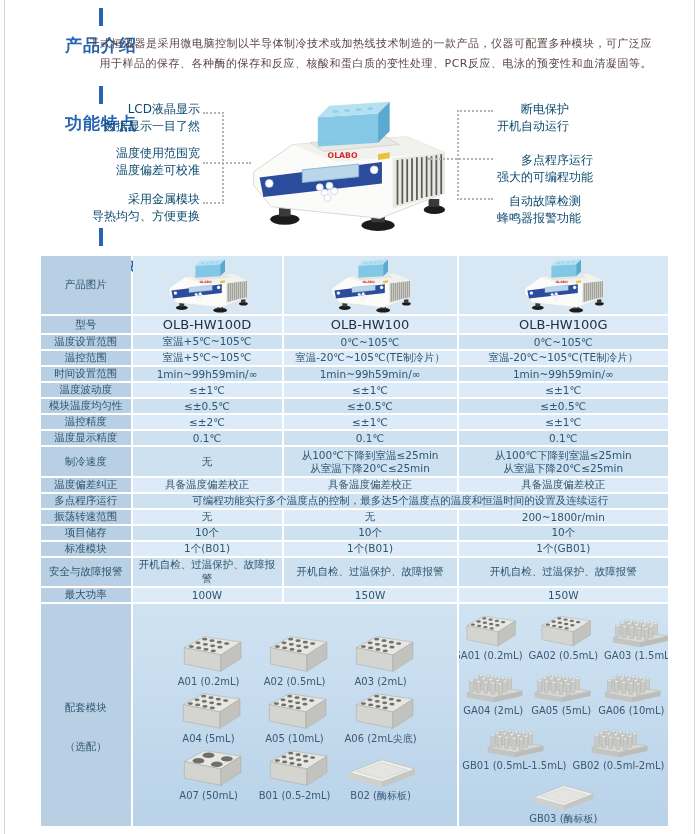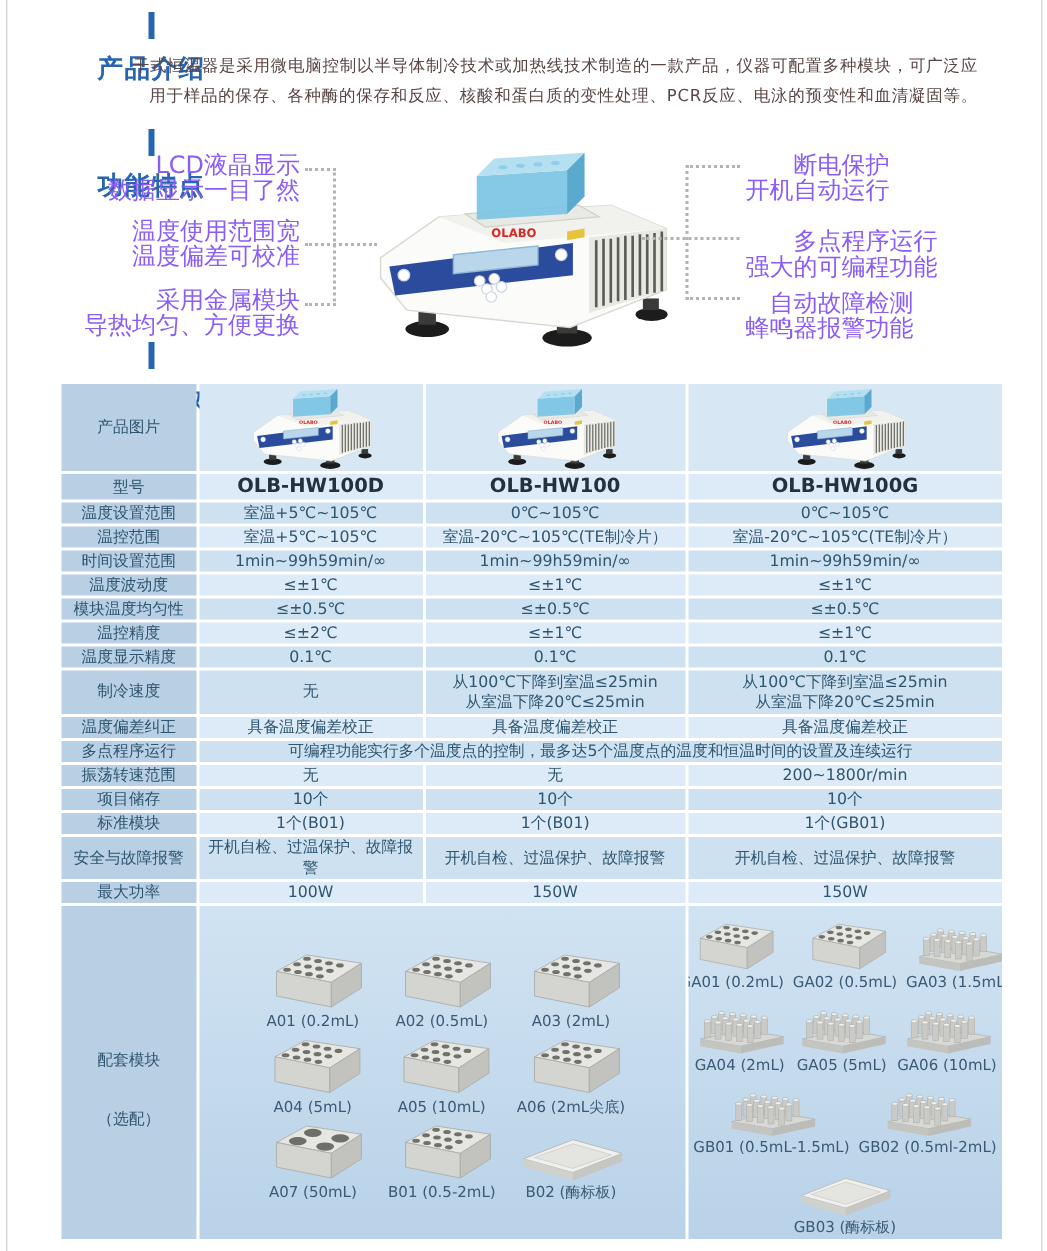--- a/index.html
+++ b/index.html
@@ -12,39 +12,39 @@
   .sec-head{position:absolute;display:flex;align-items:center;gap:8px;
             color:#2765b0;font-size:17px;font-weight:bold;letter-spacing:1px;flex-direction:column;}
   .sec-head .bar{width:4px;height:18px;background:#2765b0;display:inline-block;}
 
   
   .intro-body{position:absolute;left:66px;top:34px;width:586px;margin:0;
               font-size:11px;line-height:20px;color:#5a4545;text-indent:2em;letter-spacing:.5px;text-align:right;}
 
   
   .feat-canvas{position:absolute;left:0;top:96px;width:698px;height:140px;}
-  .feat{position:absolute;font-size:16px;line-height:17px;color:#8b5cf6;}
+  .feat{position:absolute;font-size:12px;line-height:17px;color:#0c4a6e;}
   .feat-left{right:498px;text-align:right;}
   .feat-right{left:497px;text-align:right;}
   .dot-h{position:absolute;border-top:2px dotted #b4b4b4;height:0;}
   .dot-v{position:absolute;border-left:2px dotted #b4b4b4;width:0;}
   .device-hero{position:absolute;left:230px;top:0px;}
 
   
   .spec-wrap{position:absolute;left:39px;top:254px;width:633px;}
   table.spec{border-collapse:separate;border-spacing:2px;table-layout:fixed;width:631px;}
   table.spec td{padding:0 2px;text-align:center;vertical-align:middle;
                 font-size:10.5px;color:#2f5570;overflow:hidden;}
   td.lab{background:#b9d0e4;font-size:11px;color:#2f5570;}
   tr.lt td.c{background:#dcebf7;}
   tr.dk td.c{background:#cde1f0;}
   tr.r-img td.c{background:#d7e7f4;}
   tr.r-img td{height:58px;}
   tr.r-model td{height:17px;}
-  tr.r-model td.c{font-size:13px;color:#22313d;font-weight:bold;}
+  tr.r-model td.c{font-size:13px;color:#22313d;}
   tr.r-std td{height:14px;}
   tr.r-cool td{height:29px;line-height:13px;}
   tr.r-mods td{height:222px;background:linear-gradient(180deg,#d0e3f2,#b9d2e8);}
   tr.r-mods td.lab{background:#b9d0e4;}
   .mods-label{line-height:16px;margin-top:23px;}
 
   .mod-rows{display:flex;flex-direction:column;justify-content:flex-start;gap:2px;padding-top:4px;}
   .mod-row{display:flex;justify-content:center;align-items:flex-end;gap:14px;}
   .mod{display:flex;flex-direction:column;align-items:center;}
   .mod-label{font-size:10px;color:#3a5a75;line-height:13px;white-space:nowrap;}

